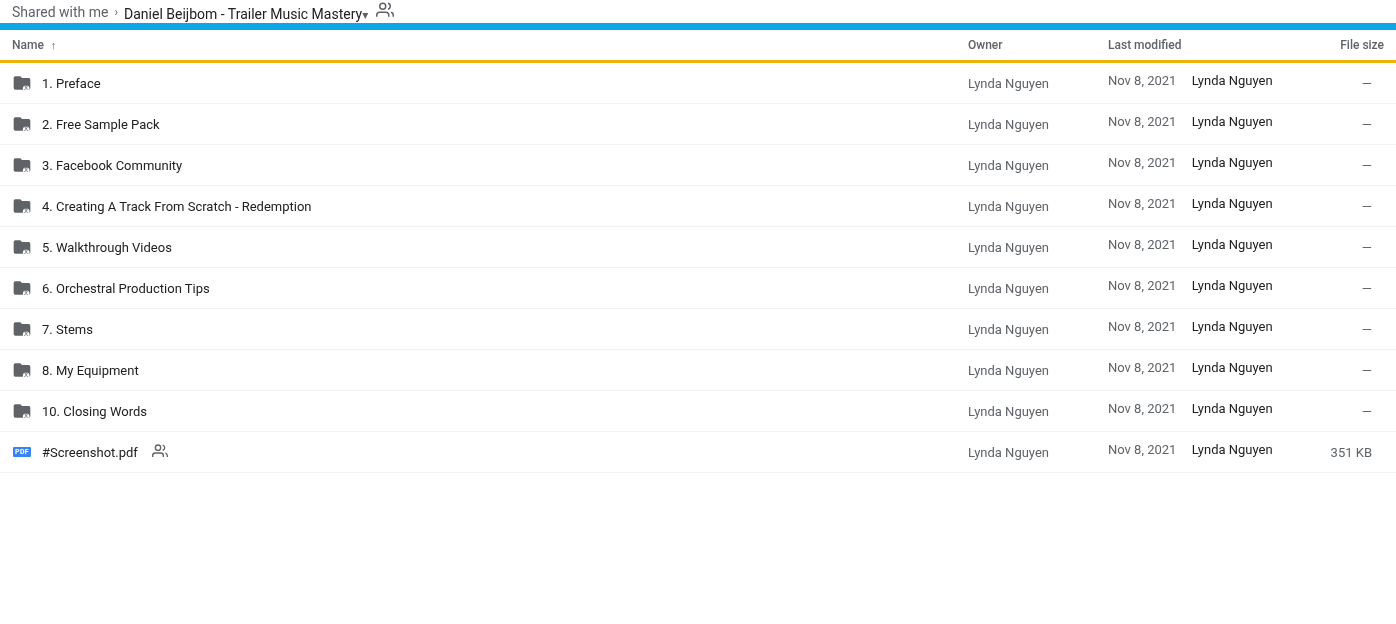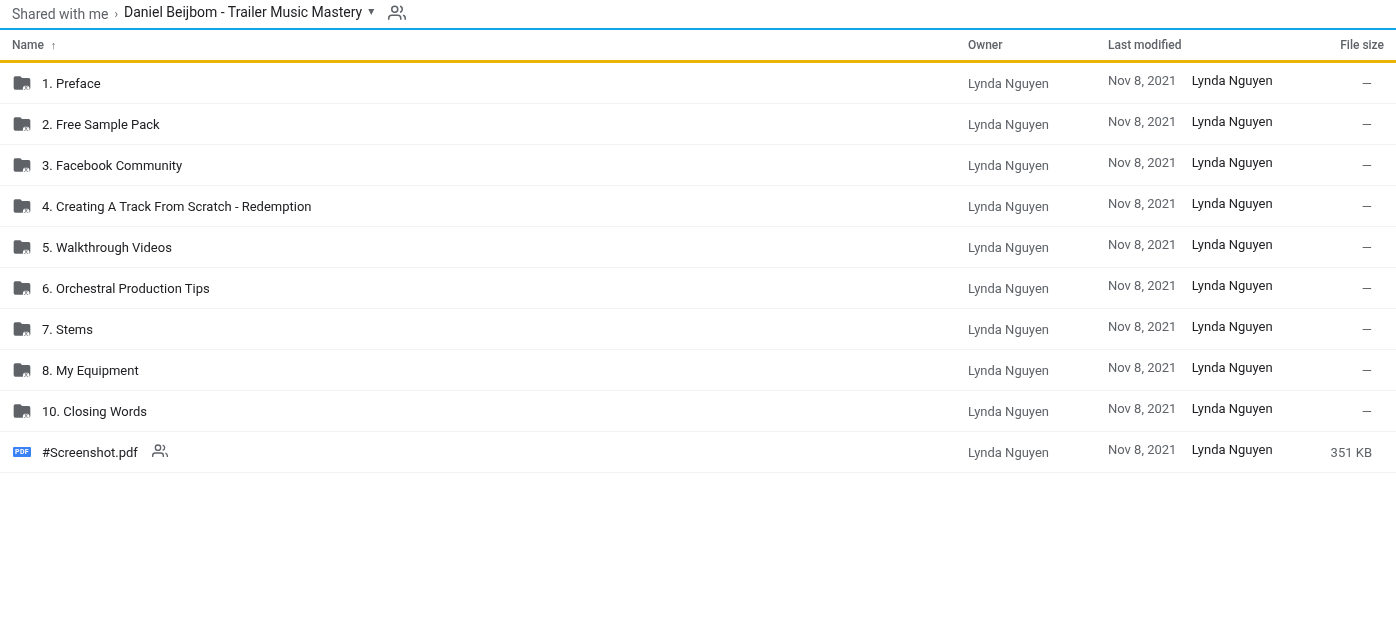--- a/index.html
+++ b/index.html
@@ -9,39 +9,38 @@
       color: #202124;
       background: #fff;
     }
 
     
     .breadcrumb {
       display: flex;
       align-items: center;
       padding: 6px 12px;
       height: 30px;
-      border-bottom: 2px solid #0ea5e9;
+      border-bottom: 7px solid #0ea5e9;
       font-size: 14px;
       color: #5f6368;
     }
     .breadcrumb-shared {
       color: #5f6368;
       cursor: pointer;
     }
     .breadcrumb-chevron {
       margin: 0 6px;
       color: #5f6368;
       font-size: 12px;
     }
     .breadcrumb-current {
       color: #202124;
       font-size: 14px;
       display: flex;
-      align-items: flex-start;
-      gap: 6px;
+      align-items: flex-end;
     }
     .breadcrumb-dropdown {
       cursor: pointer;
       color: #5f6368;
       font-size: 12px;
     }
     .breadcrumb-share-icon {
       color: #5f6368;
       margin-left: 8px;
     }

